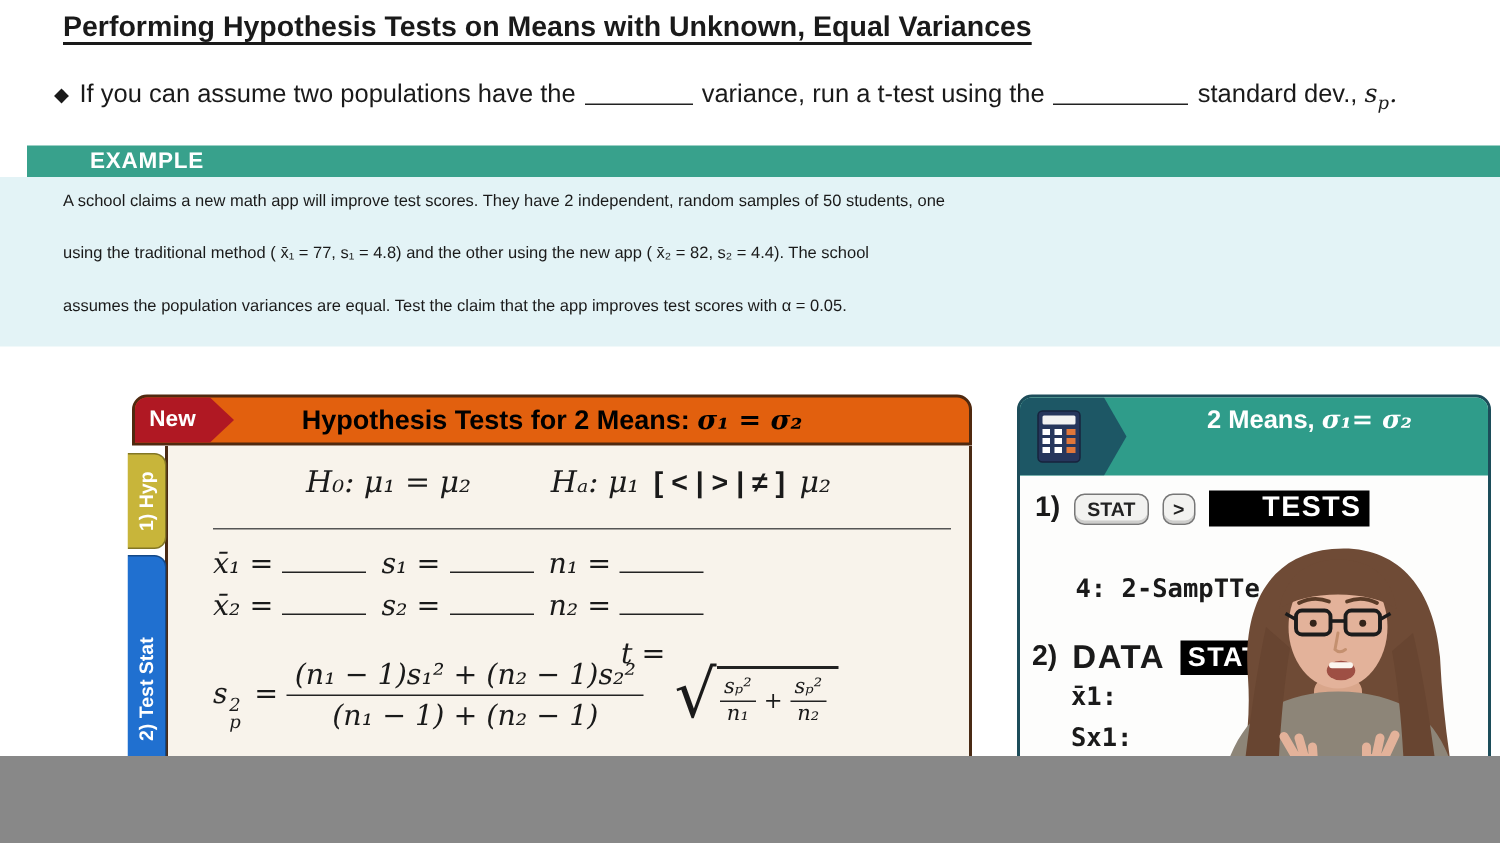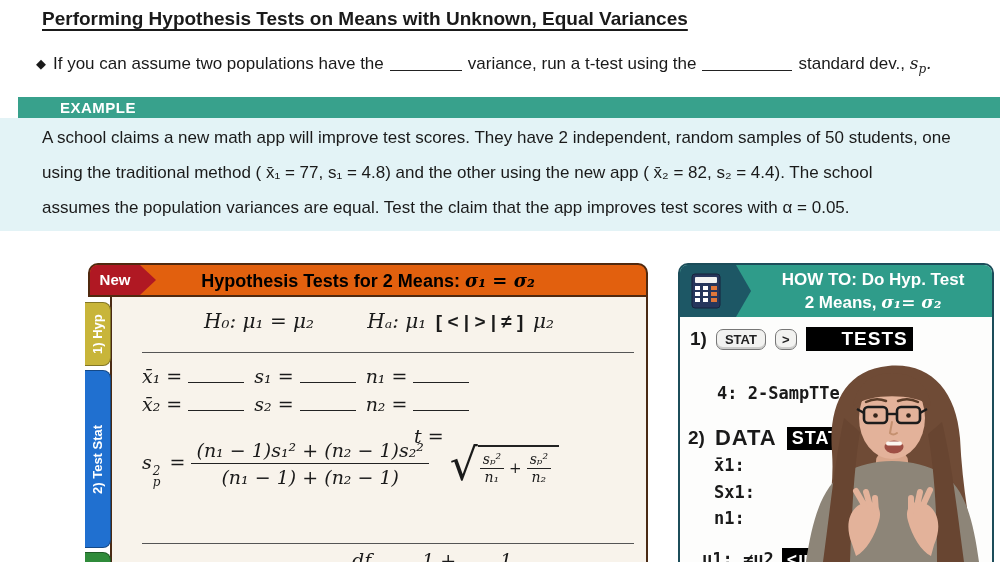--- a/index.html
+++ b/index.html
@@ -1,18 +1,18 @@
 <!DOCTYPE html>
 <html><head>
 <meta charset="utf-8">
 <style>
   * { margin:0; padding:0; box-sizing:border-box; }
   html,body { background:#888; }
   .page {
-    position:relative; width:1000px; height:562px; overflow:hidden;
+    position:relative; width:1000px; height:504px; overflow:hidden;
     background:#ffffff; font-family:"Liberation Sans", sans-serif; color:#1a1a1a;
     margin:0 auto;
   }
   .math { font-family:"DejaVu Serif", serif; font-style:italic; }
   .mono { font-family:"DejaVu Sans Mono", monospace; font-weight:bold; }
 
   
   .page-title {
     position:absolute; left:42px; top:8px; font-size:19px; font-weight:bold;
     text-decoration:underline; text-underline-offset:4px; text-decoration-thickness:2px;
@@ -22,21 +22,21 @@
   .blank { display:inline-block; border-bottom:1.5px solid #222; height:14px; vertical-align:-2px; }
   .blank.b1 { width:72px; margin:0 6px; }
   .blank.b2 { width:90px; margin:0 6px; }
   .bullet-line .math { font-size:17px; }
   .bullet-line sub { font-size:12px; }
 
   
   .example-bar { position:absolute; left:18px; top:97px; width:1000px; height:21px; background:#38a18c; }
   .example-bar span { position:absolute; left:42px; top:2px; color:#fff; font-weight:bold; font-size:15px; letter-spacing:0.5px; }
   .example-body { position:absolute; left:0; top:118px; width:1000px; height:113px; background:#e3f3f6; }
-  .example-body .exline { position:absolute; left:42px; font-size:17px; white-space:nowrap; }
+  .example-body .exline { position:absolute; left:42px; font-size:11px; white-space:nowrap; }
   .exline.l0 { top:10px; } .exline.l1 { top:45px; } .exline.l2 { top:80px; }
 
   
   .card-left { position:absolute; left:88px; top:263px; width:560px; height:340px; }
   .lc-header {
     position:absolute; left:0; top:0; width:560px; height:34px; background:#e2600e;
     border:2px solid #50290f; border-radius:10px 10px 0 0;
   }
   .lc-title { position:absolute; left:0; right:0; top:5px; text-align:center; color:#000000; font-weight:bold; font-size:18px; }
   .lc-title .math { font-weight:bold; font-size:18px; }
@@ -228,21 +228,20 @@
             <rect x="4" y="19" width="5" height="4" fill="#ffffff"></rect>
               <rect x="12" y="19" width="5" height="4" fill="#ffffff"></rect>
               <rect x="20" y="19" width="6" height="4" fill="#e0763a"></rect>
             <rect x="4" y="25" width="5" height="4" fill="#ffffff"></rect>
               <rect x="12" y="25" width="5" height="4" fill="#ffffff"></rect>
               <rect x="20" y="25" width="6" height="4" fill="#e0763a"></rect>
           </g>
         </svg>
       </div>
       <div class="rc-title">
-        <div>HOW TO: Do Hyp. Test</div>
         <div><span>2 Means, </span><span class="math"></span><span class="math">σ₁= σ₂</span></div>
       </div>
     </div>
 
     <div class="rc-step1">
       <span class="rc-step-num">1)</span>
       <span class="keycap">STAT</span>
       <span class="keycap small">&gt;</span>
       <span class="inverse">TESTS</span>
     </div>

